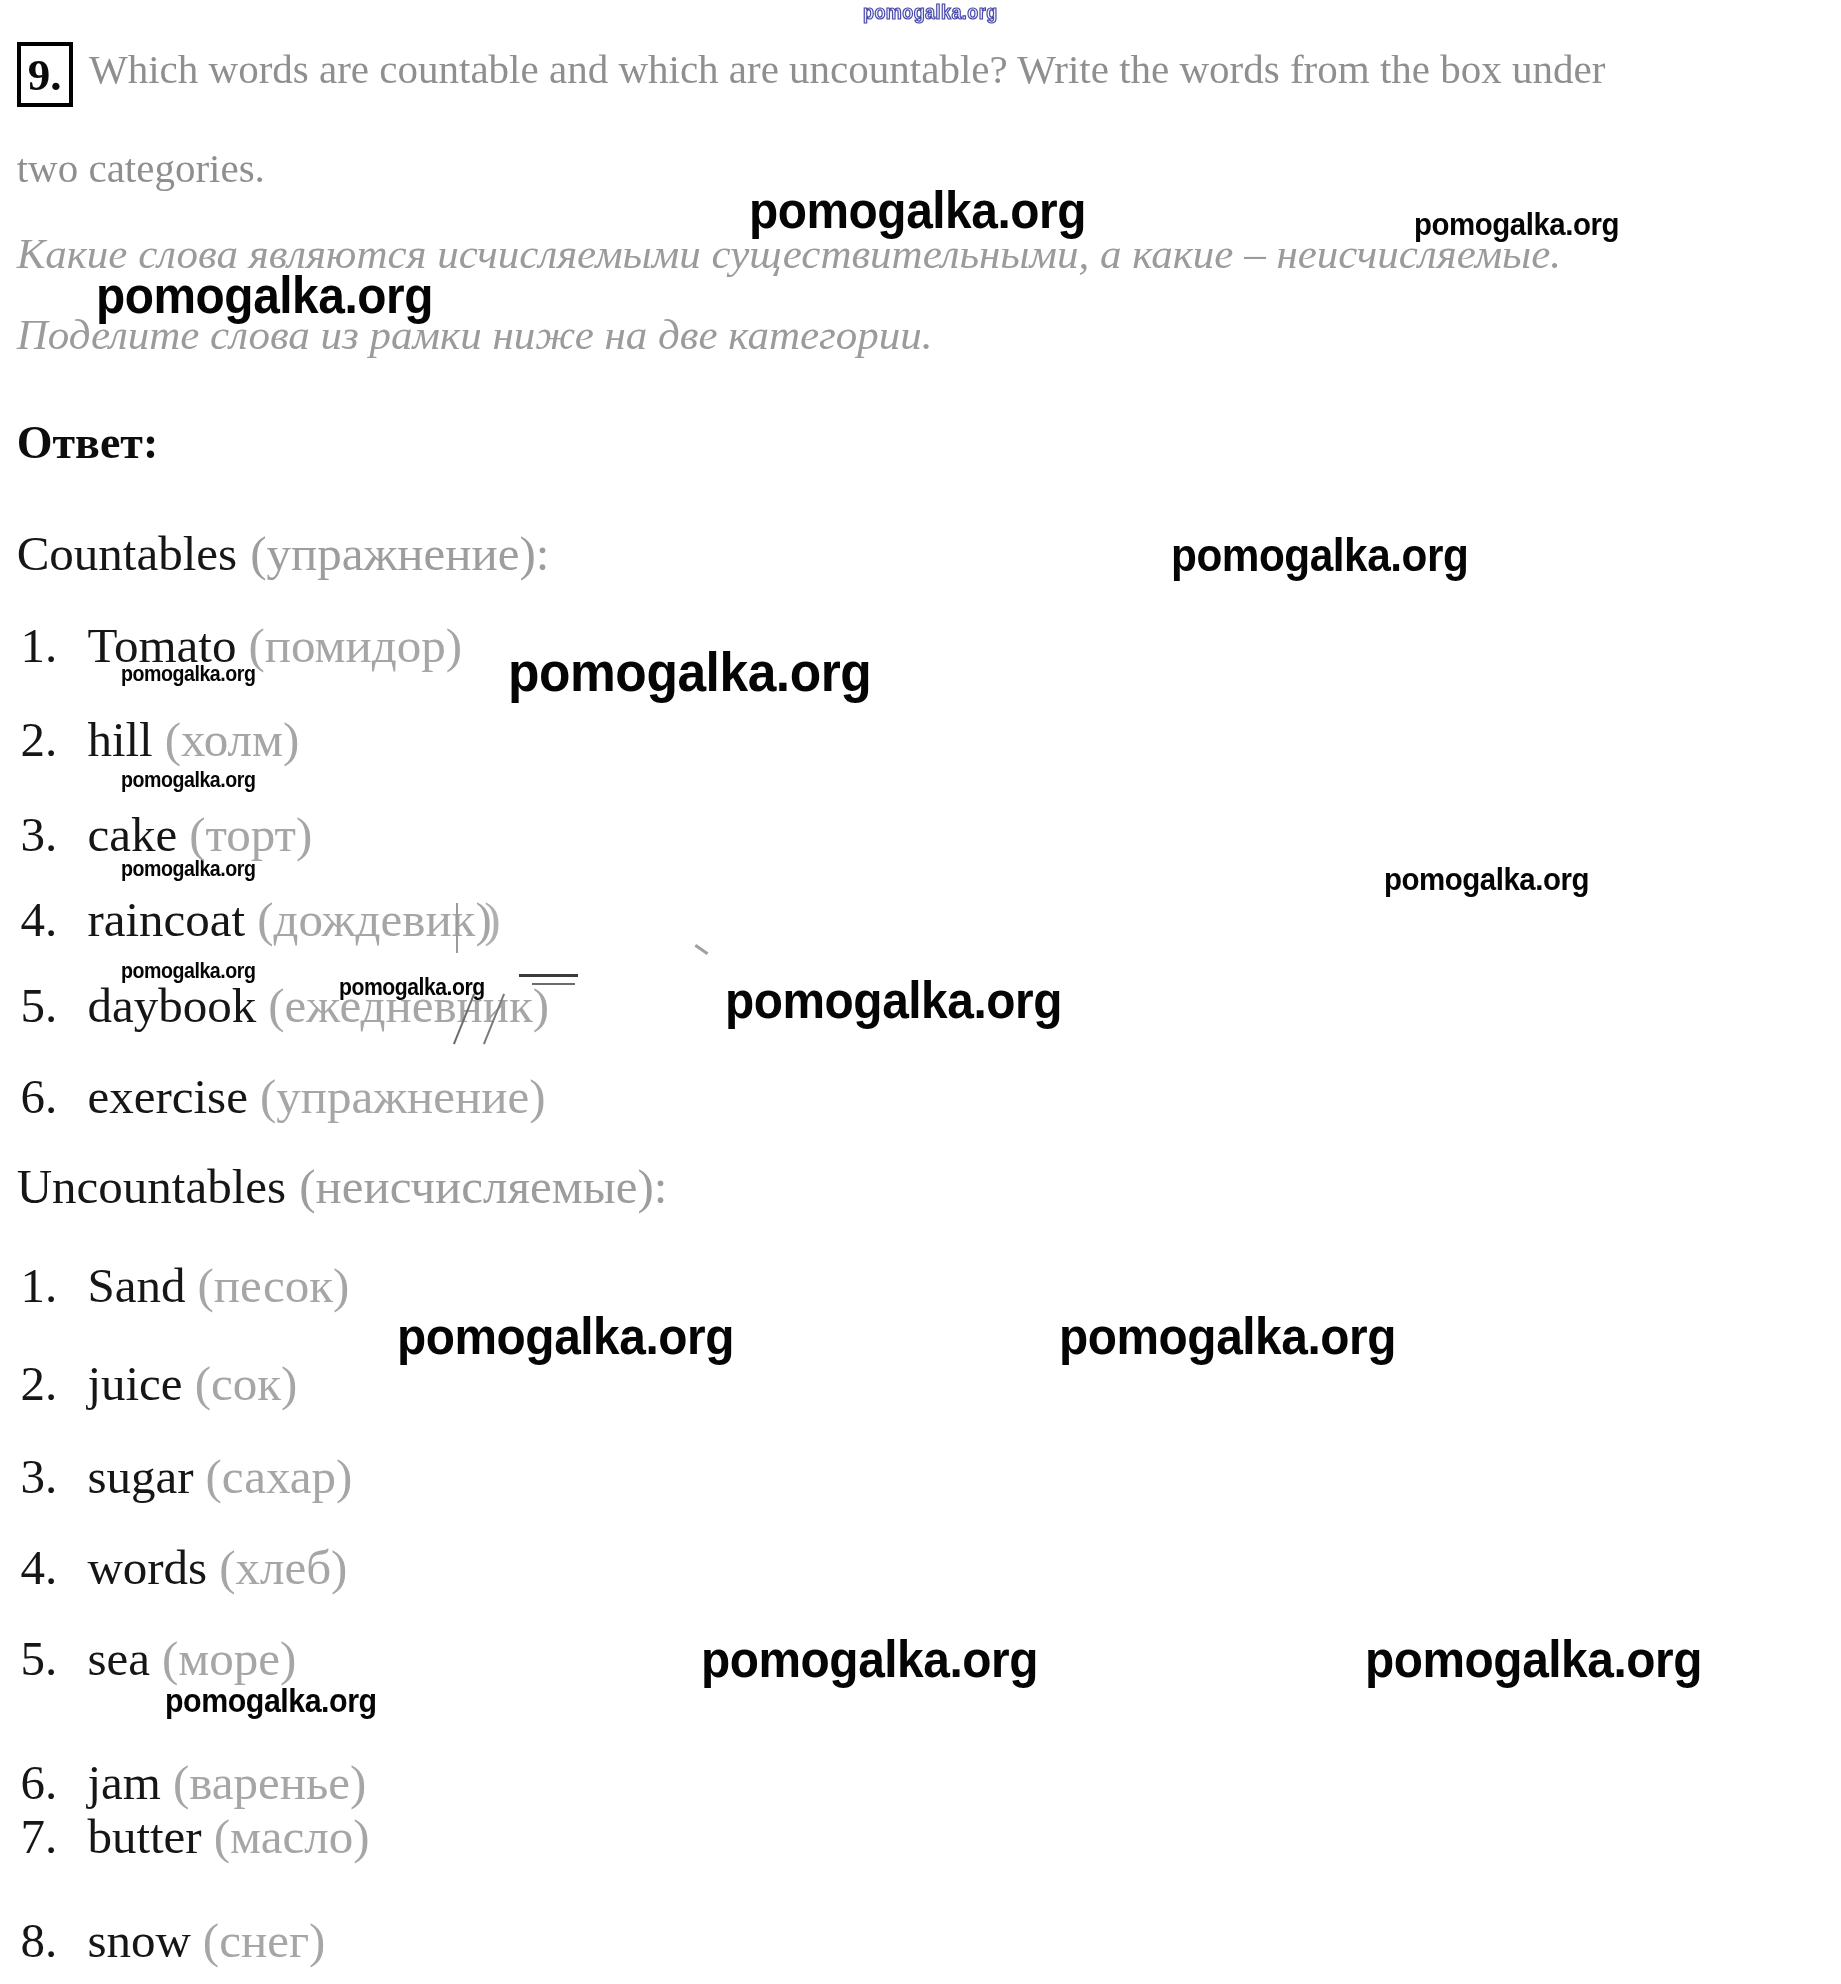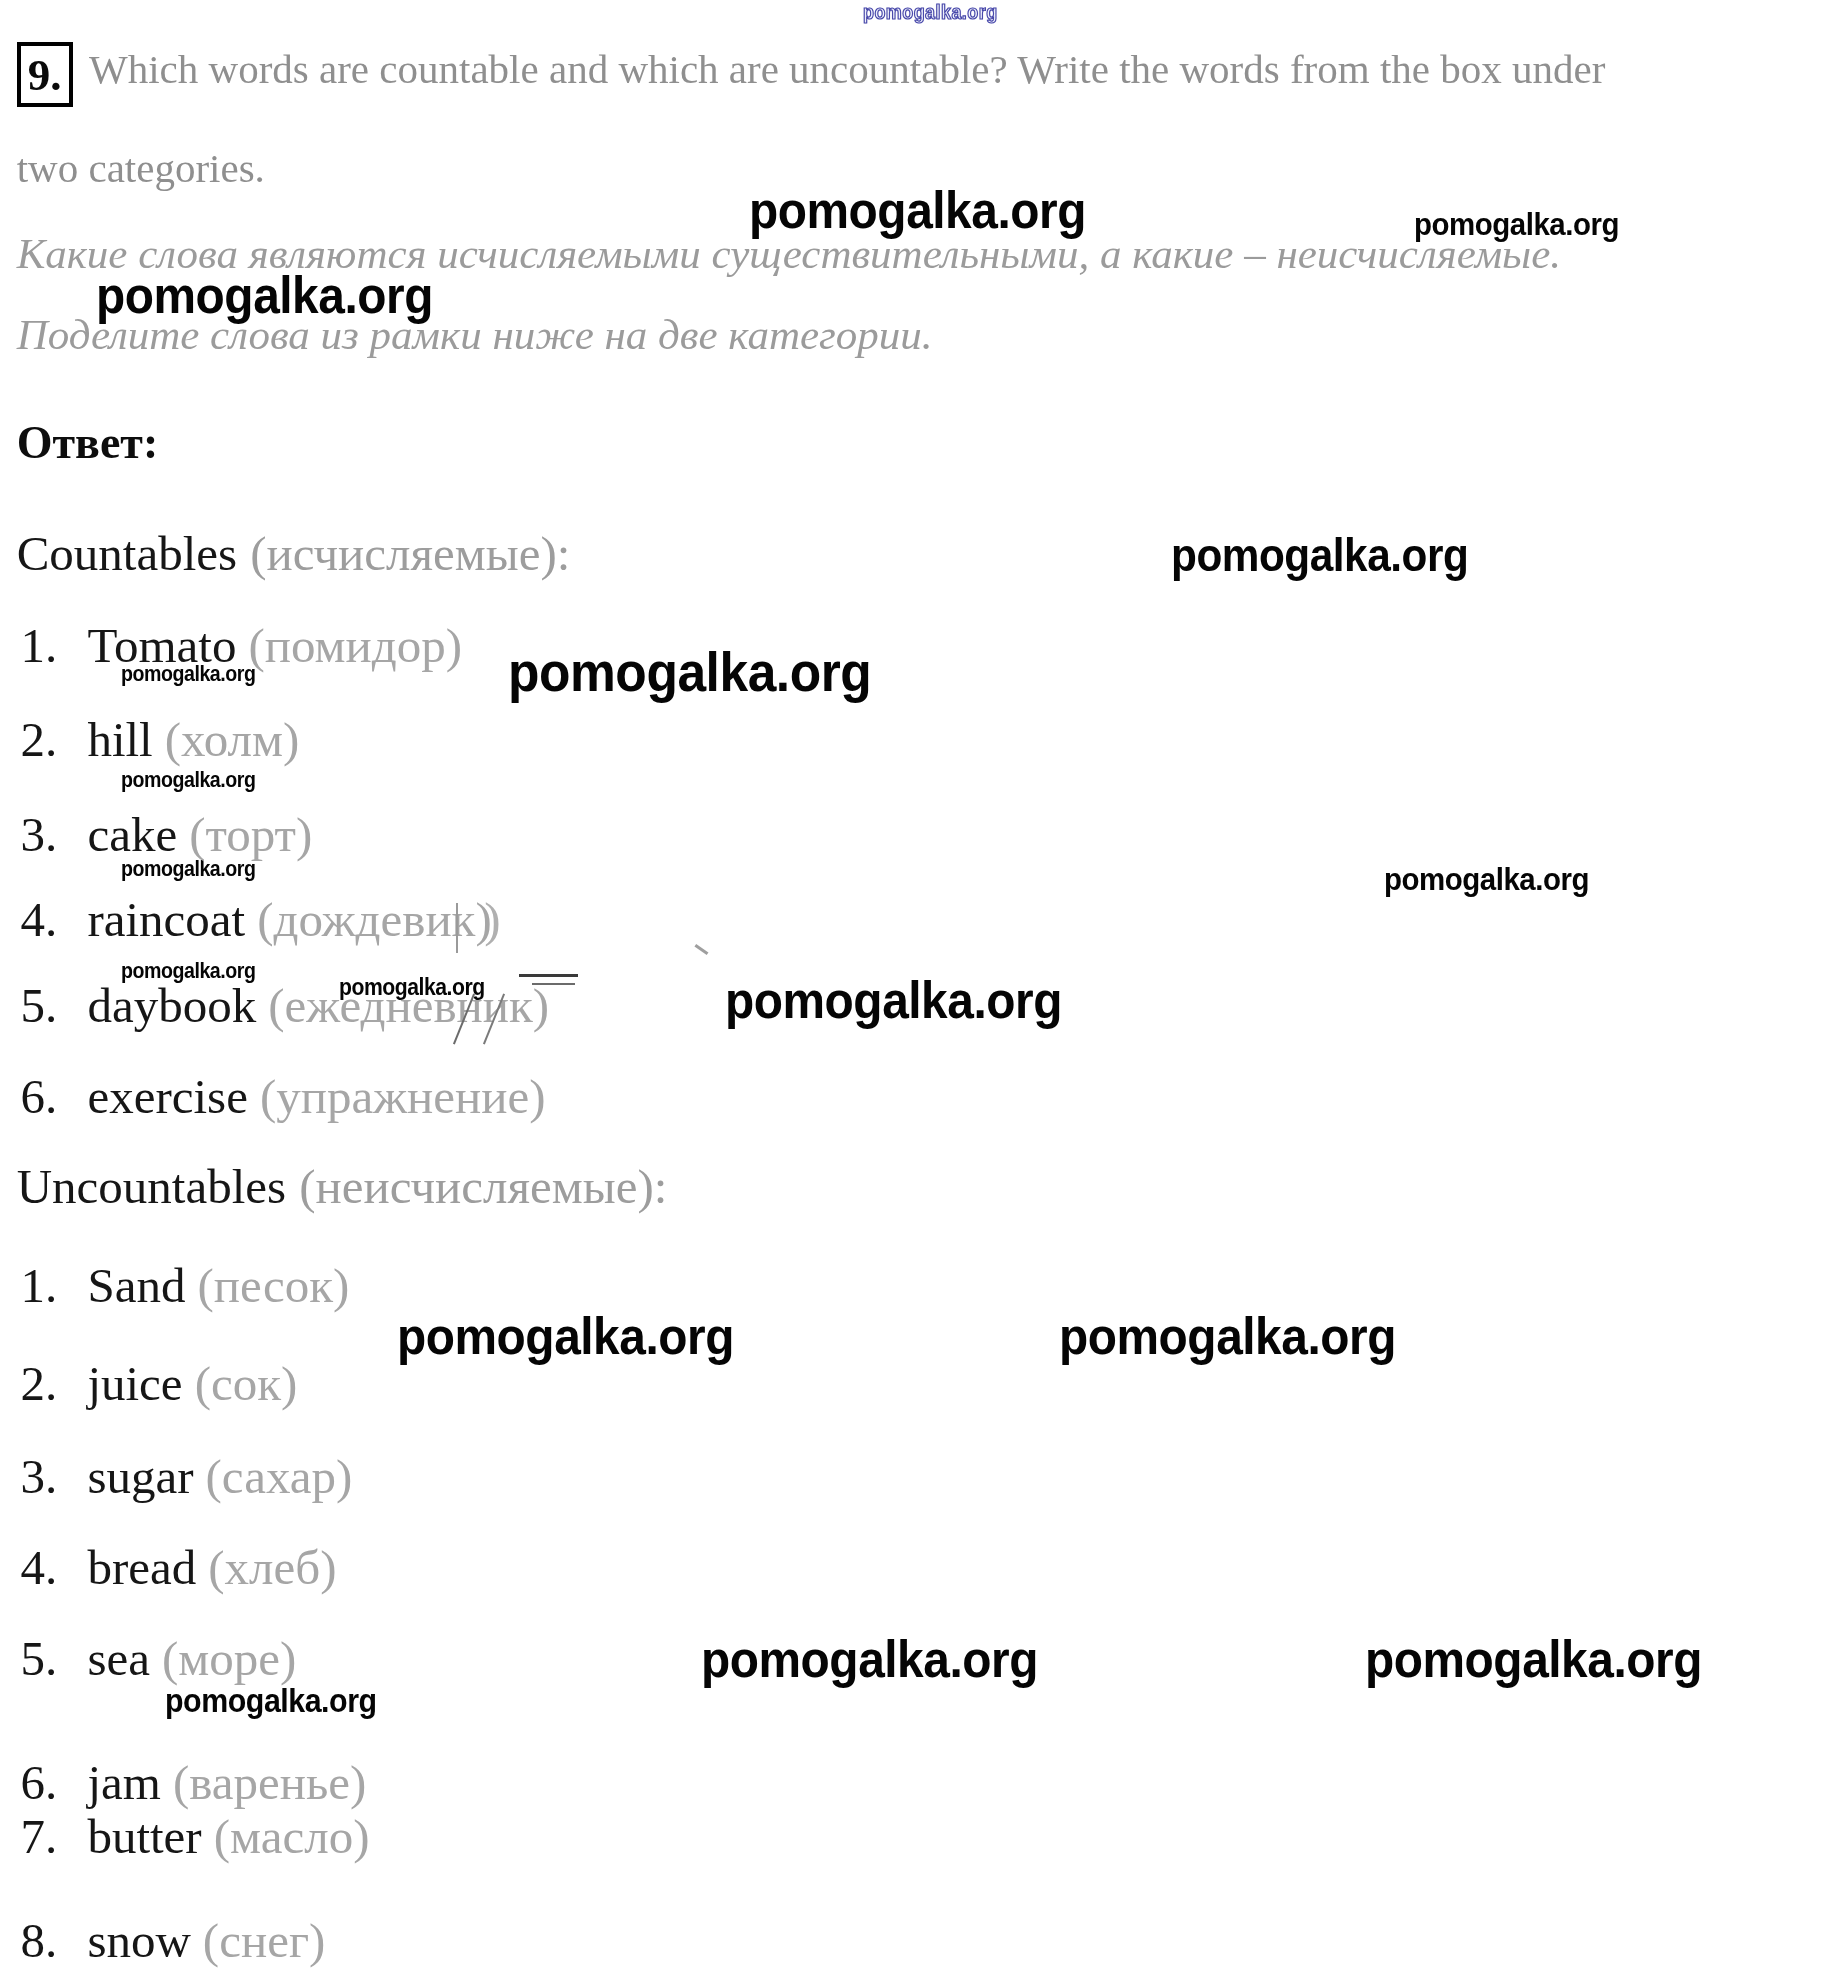--- a/index.html
+++ b/index.html
@@ -82,21 +82,21 @@
     <span>9.</span>
   </div>
   <div class="title-line title-l1">Which words are countable and which are uncountable? Write the words from the box under</div>
   <div class="title-line title-l2">two categories.</div>
   <div class="ru-line ru-l2">Поделите слова из рамки ниже на две категории.</div>
   <div class="ru-line ru-l1">Какие слова являются исчисляемыми существительными, а какие – неисчисляемые.</div>
 
   <div class="answer-label">Ответ:</div>
 
   <div class="sec-header h-count">
-    <span class="en">Countables</span><span class="ru">(исчисляемые):</span>
+    <span class="en">Countables</span><span class="ru">(упражнение):</span>
   </div>
 
   <div class="row" style="top:618px">
     <span class="num">1.</span><span class="word">Tomato</span><span class="trans">(помидор)</span>
   </div>
   <div class="row" style="top:712px">
     <span class="num">2.</span><span class="word">hill</span><span class="trans">(холм)</span>
   </div>
   <div class="row" style="top:807px">
     <span class="num">3.</span><span class="word">cake</span><span class="trans">(торт)</span>
@@ -118,21 +118,21 @@
   <div class="row" style="top:1258px">
     <span class="num">1.</span><span class="word">Sand</span><span class="trans">(песок)</span>
   </div>
   <div class="row" style="top:1356px">
     <span class="num">2.</span><span class="word">juice</span><span class="trans">(сок)</span>
   </div>
   <div class="row" style="top:1449px">
     <span class="num">3.</span><span class="word">sugar</span><span class="trans">(сахар)</span>
   </div>
   <div class="row" style="top:1540px">
-    <span class="num">4.</span><span class="word">bread</span><span class="trans">(хлеб)</span>
+    <span class="num">4.</span><span class="word">words</span><span class="trans">(хлеб)</span>
   </div>
   <div class="row" style="top:1631px">
     <span class="num">5.</span><span class="word">sea</span><span class="trans">(море)</span>
   </div>
   <div class="row" style="top:1755px">
     <span class="num">6.</span><span class="word">jam</span><span class="trans">(варенье)</span>
   </div>
   <div class="row" style="top:1809px">
     <span class="num">7.</span><span class="word">butter</span><span class="trans">(масло)</span>
   </div>

